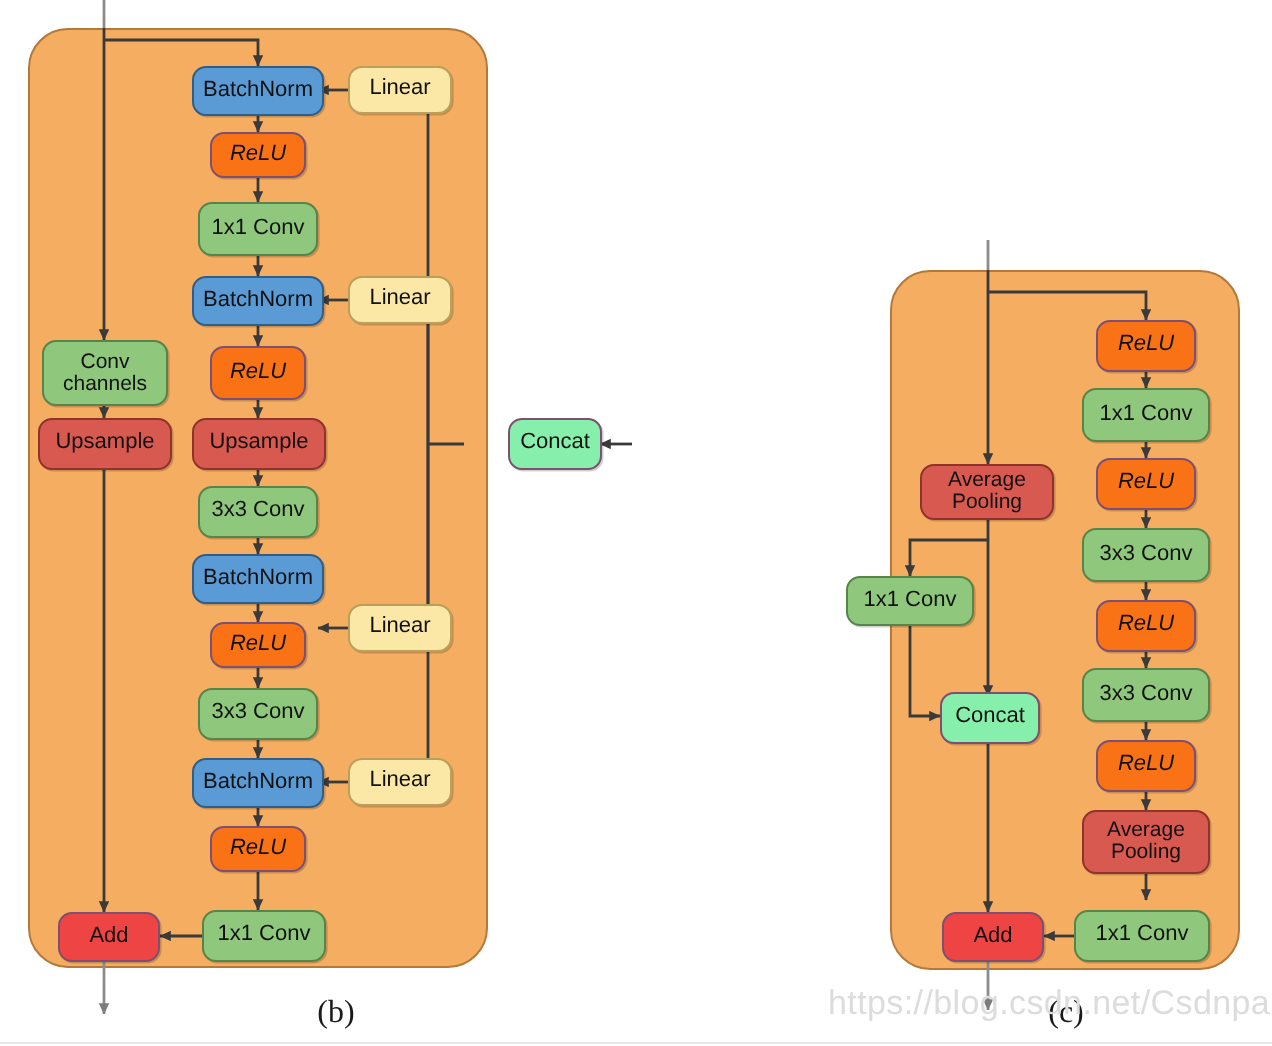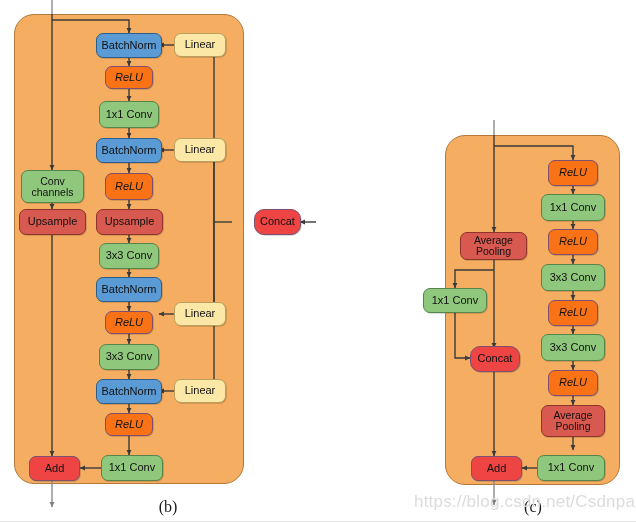--- a/index.html
+++ b/index.html
@@ -24,21 +24,21 @@
     color:#111111;font-size:11px;
     box-shadow:0.8px 0.8px 0 rgba(0,0,0,0.18);
     white-space:pre-line;
   }
   .n-bn       {background:#5b9bd5;border-color:#2e5f8a;}
   .n-relu     {background:#f97316;border-color:#7d4f72;font-style:italic;}
   .n-conv     {background:#8fc87c;border-color:#55854a;}
   .n-linear   {background:#fbe7a6;border-color:#b9a05c;}
   .n-red      {background:#d8594f;border-color:#8e342d;text-align:center;}
   .n-drop     {background:#8fc87c;border-color:#55854a;}
-  .n-concat   {background:#ef4444;border-color:#7d4f72;border-radius:10px;}
+  .n-concat   {background:#86efac;border-color:#7d4f72;}
   .n-add      {background:#ef4444;border-color:#7d4f72;}
 
   .caption{
     position:absolute;font-family:"Liberation Serif","DejaVu Serif",serif;
     font-size:16px;color:#1a1a1a;text-align:center;
   }
   .watermark{
     position:absolute;color:#dcdcdc;font-size:17px;
     font-family:"Liberation Sans","DejaVu Sans",sans-serif;
     letter-spacing:0.2px;white-space:nowrap;user-select:none;

